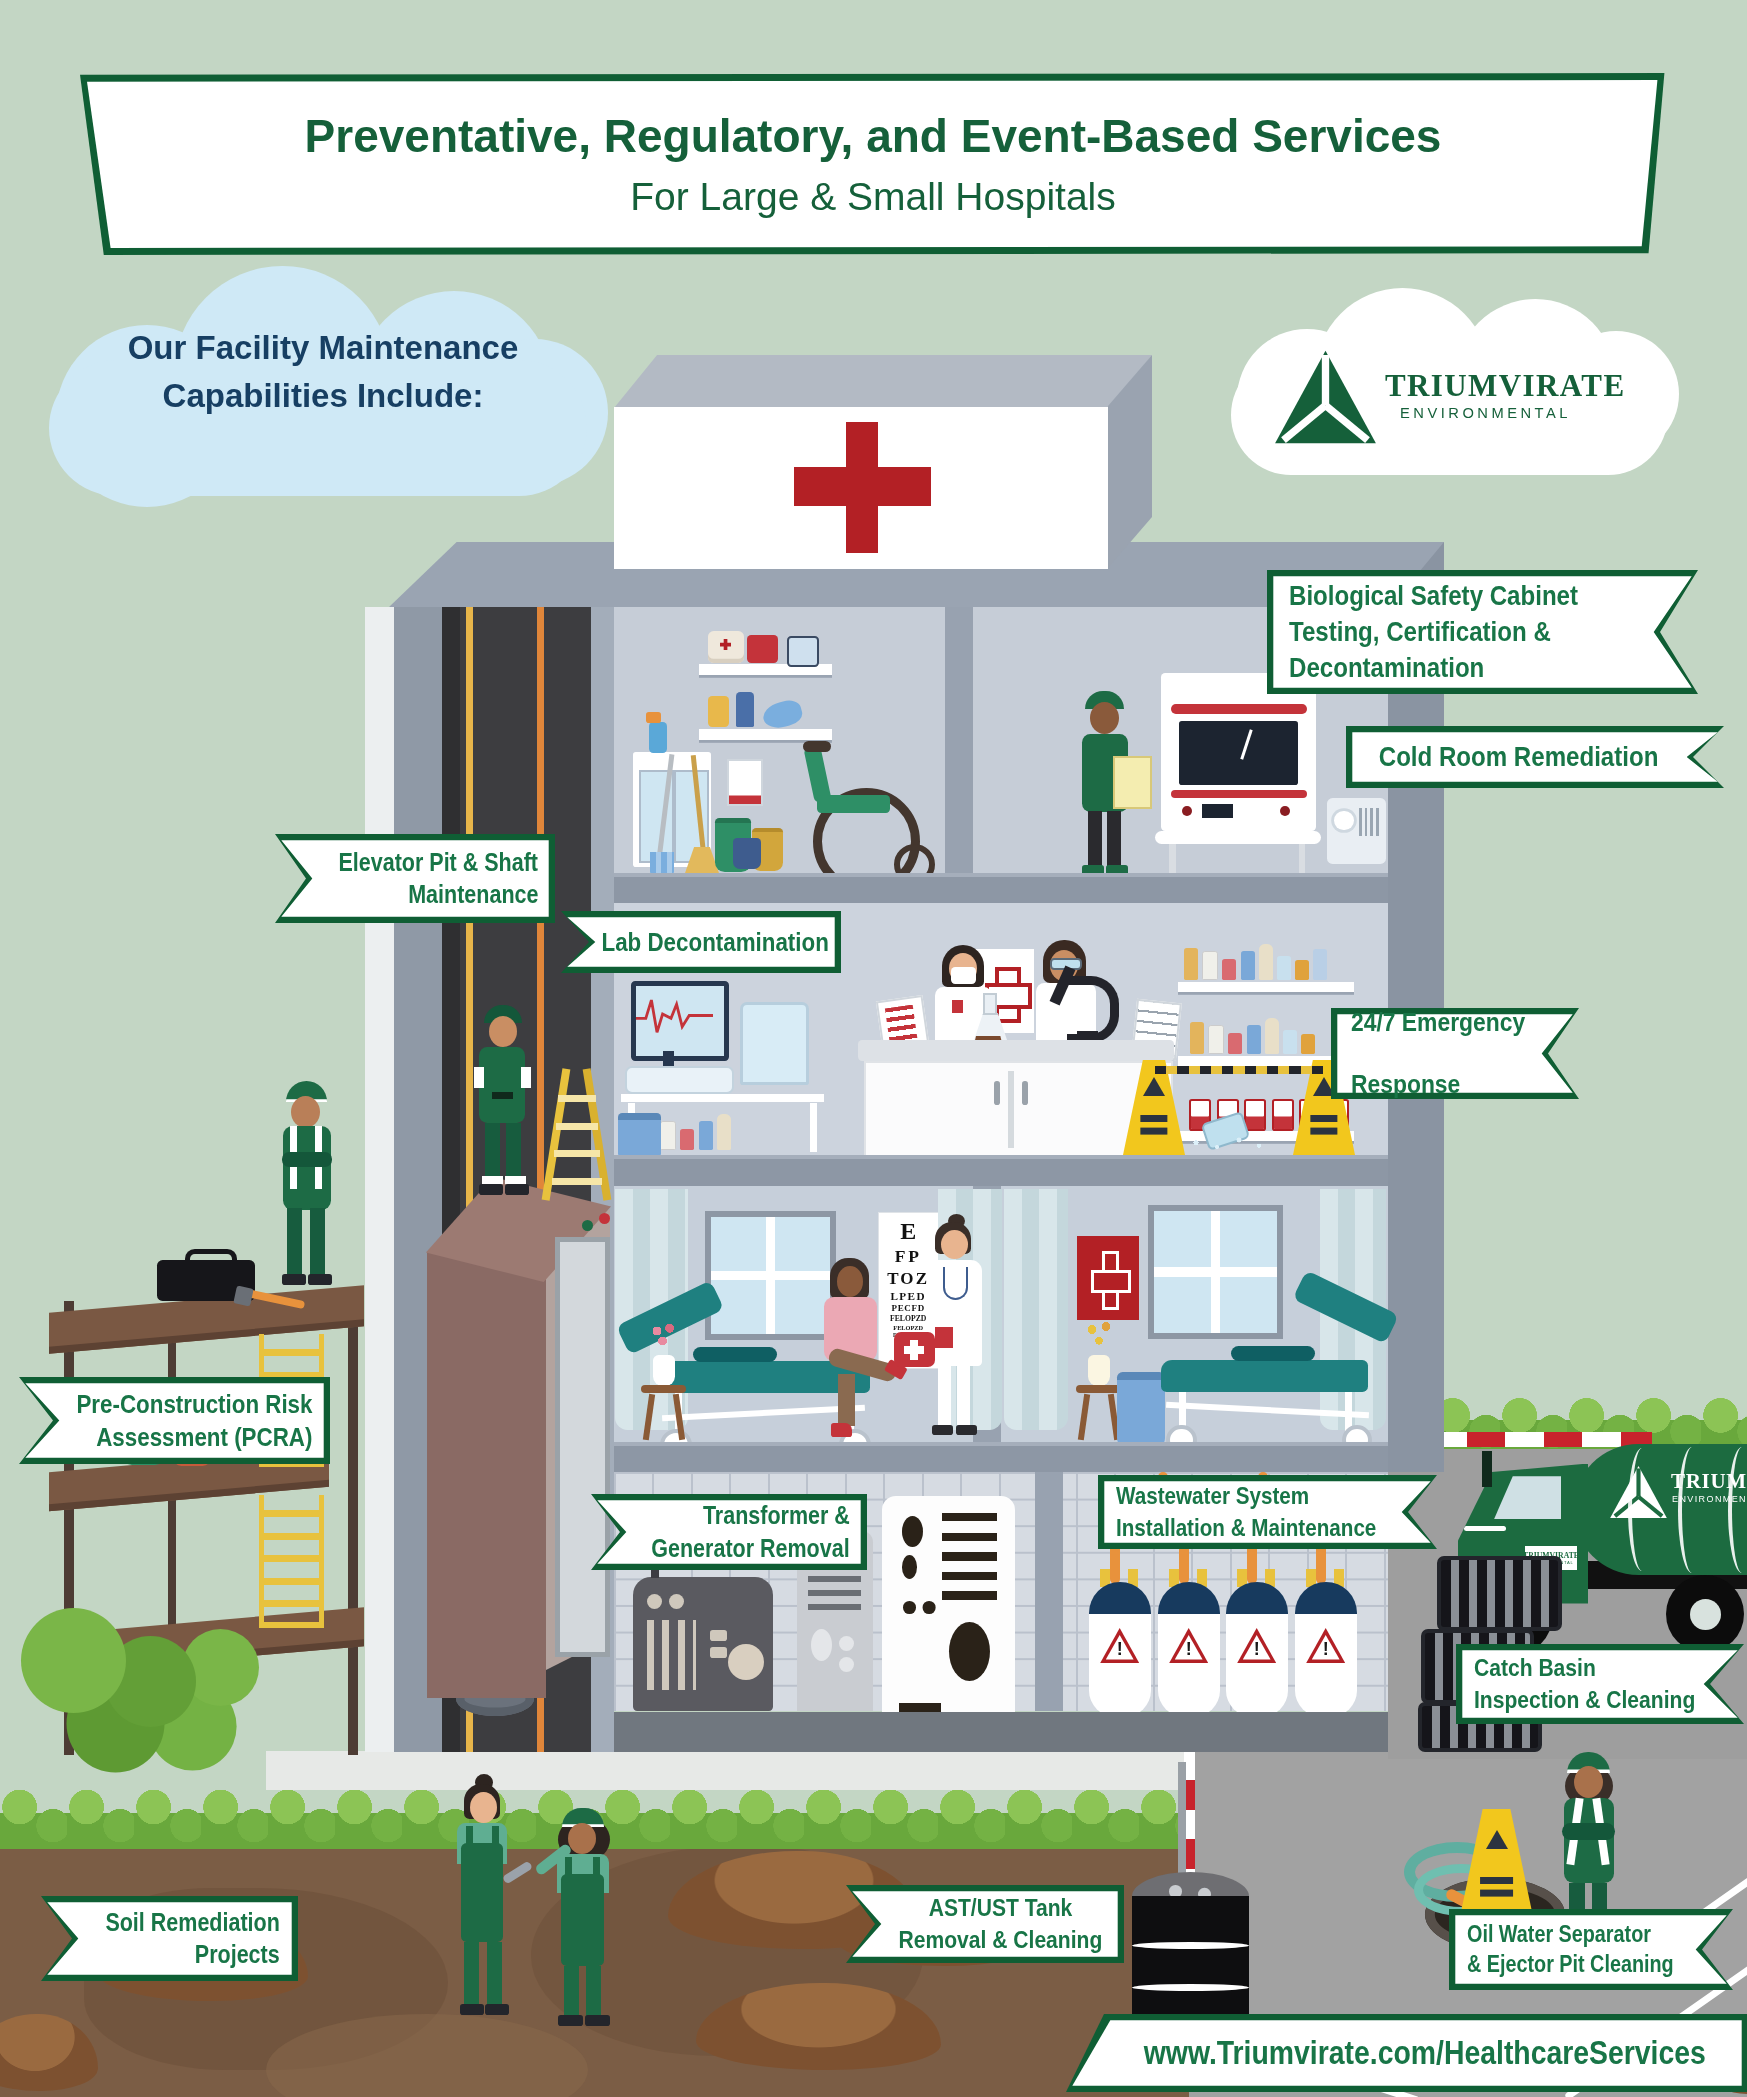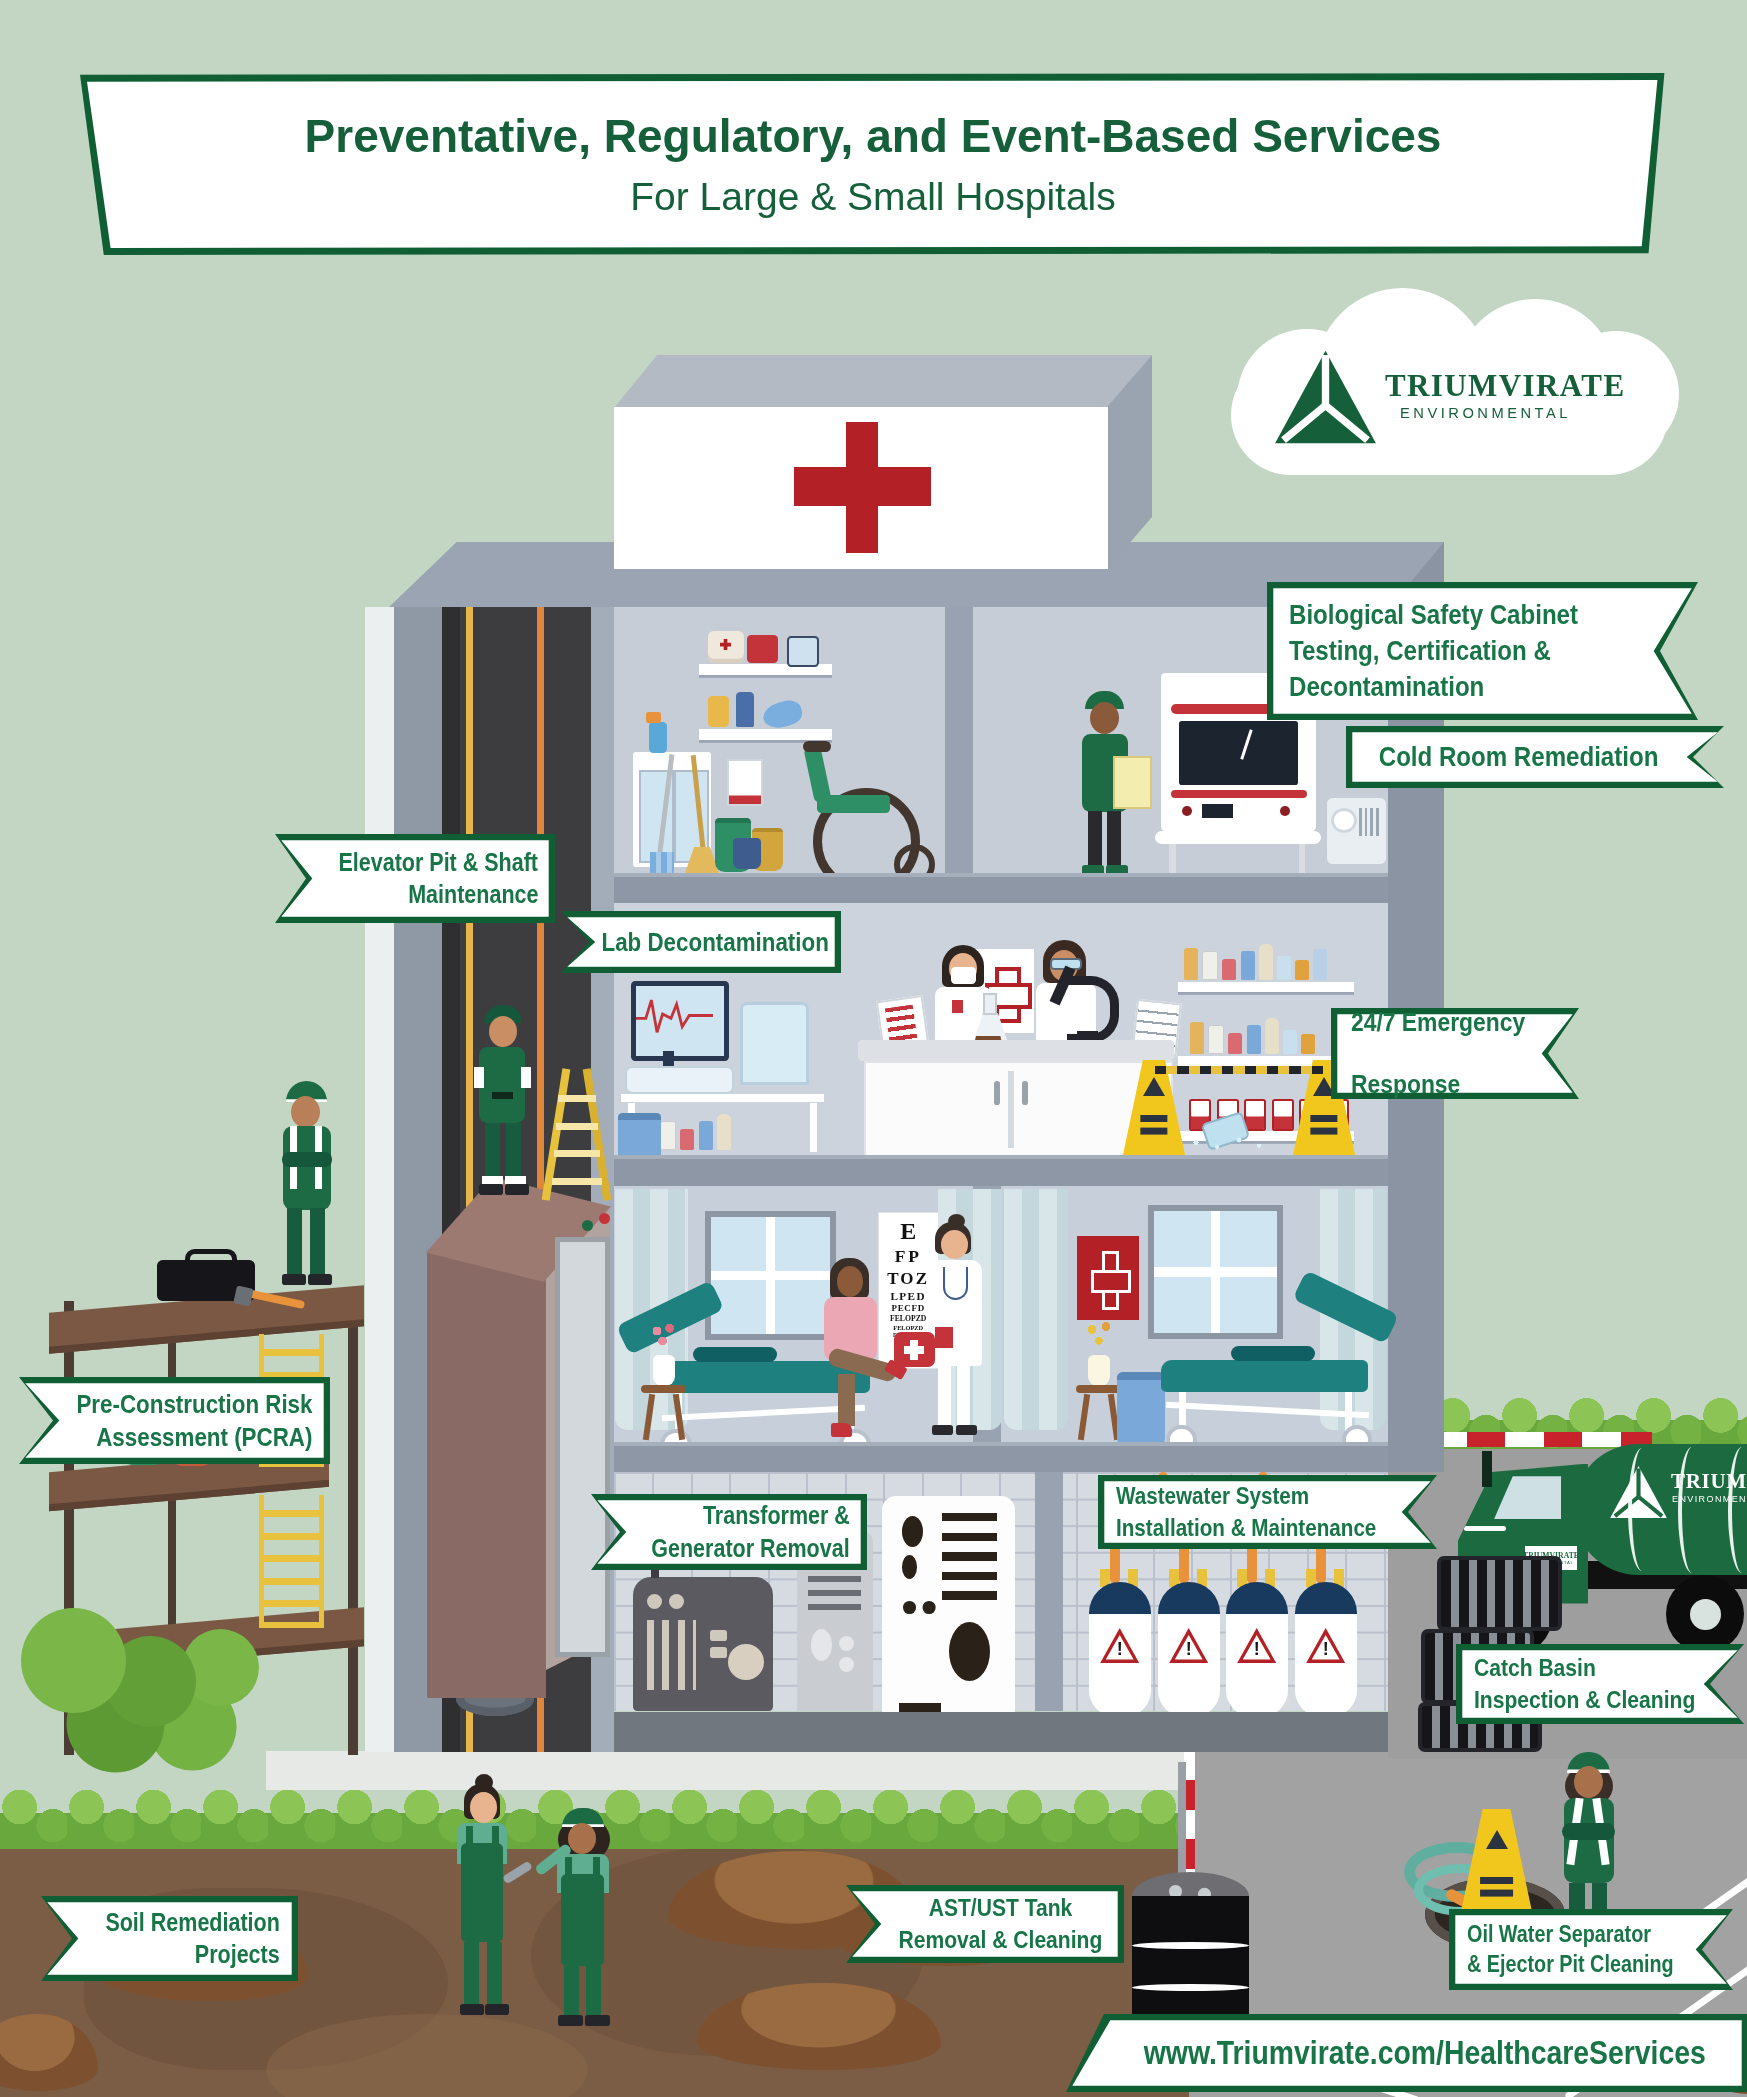--- a/index.html
+++ b/index.html
@@ -667,35 +667,46 @@
 
   <div class="abs" style="left:80px;top:73px;width:1586px;height:182px;">
     <div class="banner-shape"></div>
     <div class="banner-inner"></div>
     <div class="banner-text">
       <div style="font-size:46px;font-weight:bold;">Preventative, Regulatory, and Event-Based Services</div>
       <div style="font-size:39px;font-weight:normal;">For Large &amp; Small Hospitals</div>
     </div>
   </div>
 
+  <div class="abs" style="left:38px;top:266px;width:570px;height:241px;">
+    <div class="cl" style="left:17.5px;top:59px;width:182px;height:182px;background:#CFE9F6;"></div>
+    <div class="cl" style="left:136px;top:0;width:217px;height:217px;background:#CFE9F6;"></div>
+    <div class="cl" style="left:318px;top:24.5px;width:196px;height:196px;background:#CFE9F6;"></div>
+    <div class="cl" style="left:423px;top:73px;width:147px;height:147px;background:#CFE9F6;"></div>
+    <div class="abs" style="left:10.5px;top:94px;width:538px;height:136px;background:#CFE9F6;border-radius:70px;"></div>
+    <div class="abs" style="left:0;right:0;top:63px;display:flex;flex-direction:column;align-items:center;gap:9.8px;color:#173F63;font-weight:bold;font-size:33px;">
+      <div>Our Facility Maintenance</div>
+      <div>Capabilities Include:</div>
+    </div>
+  </div>
 
   <div class="abs" style="left:1224px;top:288px;width:454px;height:210px;">
     <div class="cl" style="left:12.6px;top:41px;width:140px;height:140px;background:#fff;"></div>
     <div class="cl" style="left:91px;top:0;width:175px;height:175px;background:#fff;"></div>
     <div class="cl" style="left:231px;top:11.2px;width:161px;height:161px;background:#fff;"></div>
     <div class="cl" style="left:329px;top:43px;width:126px;height:126px;background:#fff;"></div>
     <div class="abs" style="left:7px;top:67px;width:437px;height:120px;background:#fff;border-radius:63px;"></div>
     <svg class="abs" style="left:49px;top:60px;" width="105" height="98" viewBox="0 0 100 92">
         <use href="#tri-logo" style="color:#15603A;--cut:#fff;"></use>
       </svg>
     <div class="abs" style="left:161px;top:80px;font-family:'Liberation Serif',serif;font-size:31px;font-weight:bold;letter-spacing:1.4px;color:#15603A;">TRIUMVIRATE</div>
     <div class="abs" style="left:176px;top:117px;font-size:14.7px;letter-spacing:3.5px;color:#15603A;">ENVIRONMENTAL</div>
   </div>
 
-  <div class="ribbon notch-r" style="left:1267px;top:582px;width:431px;height:138px;--notch:38px;">
+  <div class="ribbon notch-r" style="left:1267px;top:570px;width:431px;height:124px;--notch:38px;">
     <div class="rb-shape"></div>
       <div class="rb-inner"></div>
     <div class="rb-text align-l" style="padding:0 70px 0 22.4px;font-size:28px;">
       <span>Biological Safety Cabinet</span>
       <span>Testing, Certification &amp;</span>
       <span>Decontamination</span>
     </div>
   </div>
 
   <div class="ribbon notch-r" style="left:1346px;top:726px;width:378px;height:62px;--notch:31px;">

